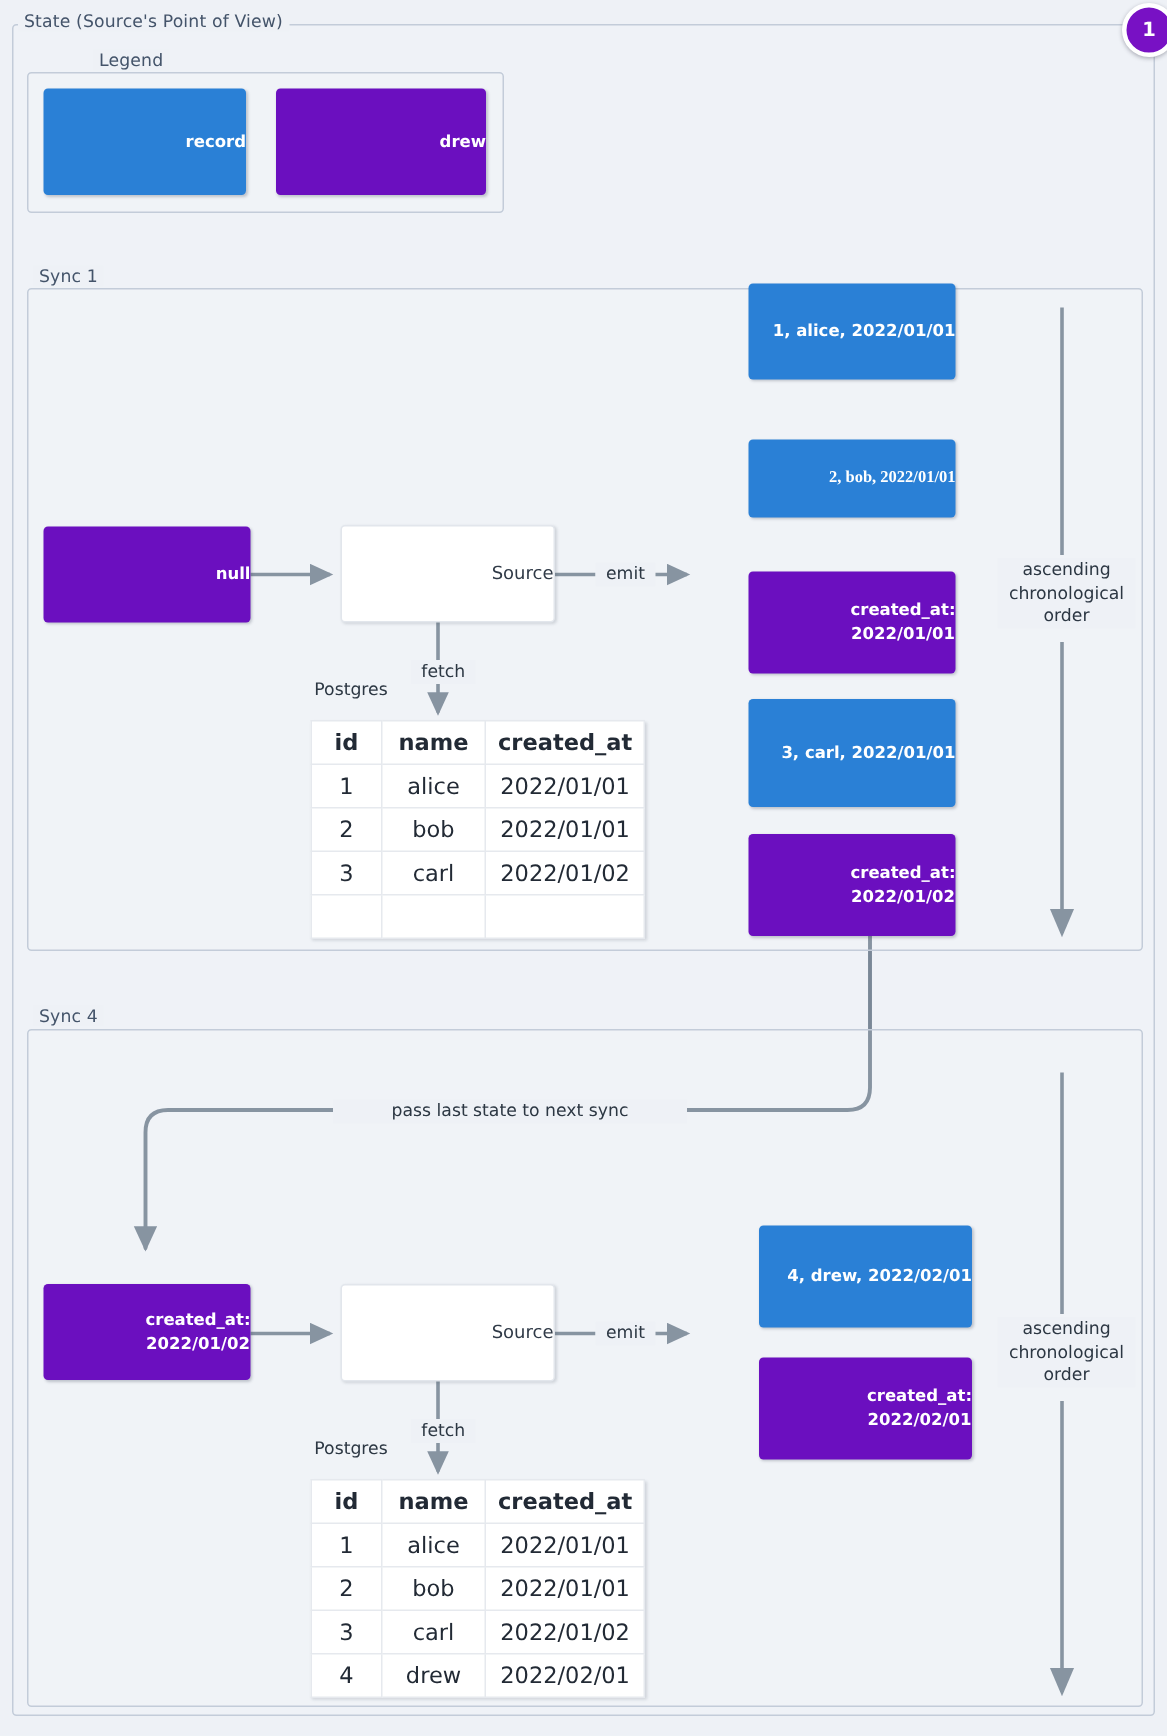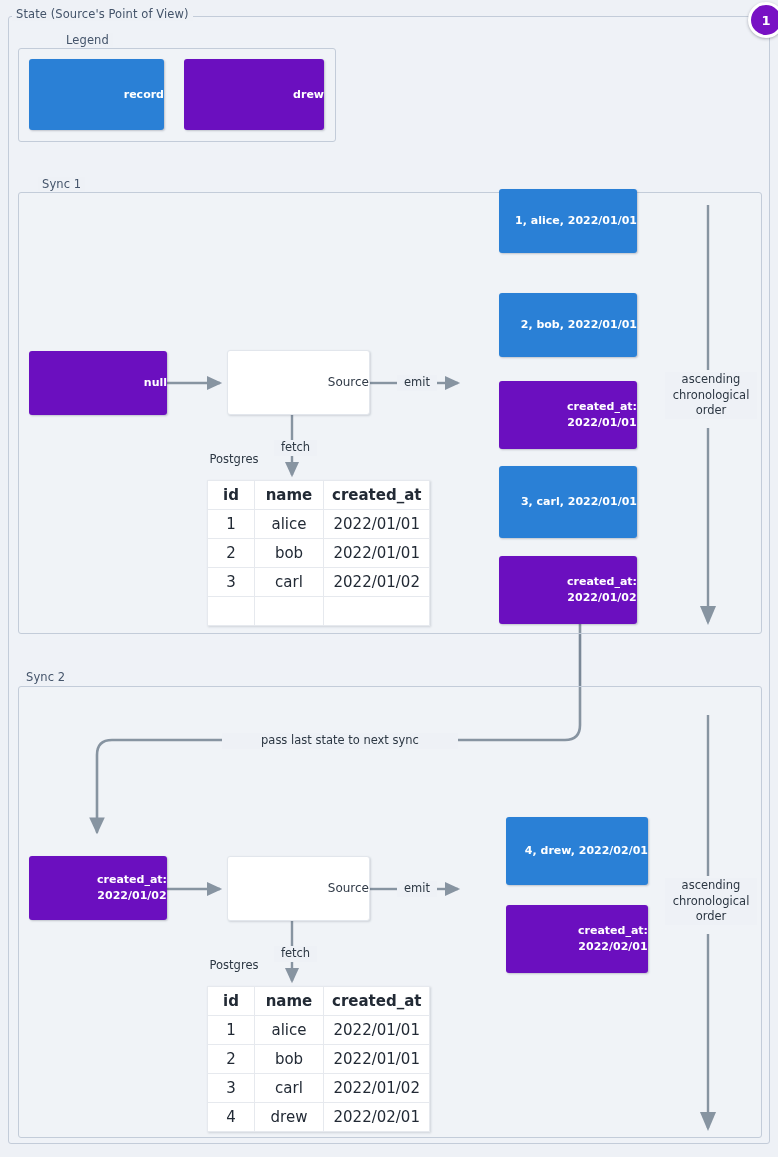--- a/index.html
+++ b/index.html
@@ -168,21 +168,21 @@
   <div class="group" style="left:18px; top:48px; width:318px; height:94px;"></div>
   <div class="group-label" style="left:22px; top:33px;margin-left:40px;">Legend</div>
   <div class="node record" style="left:29px; top:59px; width:135px; height:71px;">
     <span>record</span>
   </div>
   <div class="node state" style="left:184px; top:59px; width:140px; height:71px;">
     <span>drew</span>
   </div>
 
   <div class="group" style="left:18px; top:192px; width:744px; height:442px;"></div>
-  <div class="group-label" style="left:22px; top:177px;margin-left:16px;">Sync 1</div>
+  <div class="group-label" style="left:22px; top:177px;">Sync 1</div>
 
   <div class="node state" style="left:29px; top:351px; width:138px; height:64px;">
     <span>null</span>
   </div>
 
   <div class="node plain" style="left:227px; top:350px; width:143px; height:65px;">
     <span>Source</span>
   </div>
 
   <div class="lbl edge" style="left:397px; top:375px; width:34px;">emit</div>
@@ -217,41 +217,41 @@
         <td>&nbsp;</td>
         <td>&nbsp;</td>
         <td>&nbsp;</td>
       </tr>
     </tbody>
   </table>
 
   <div class="node record" style="left:499px; top:189px; width:138px; height:64px;">
     <span>1, alice, 2022/01/01</span>
   </div>
-  <div class="node record" style="left:499px; top:293px; width:138px; height:64px;">
+  <div class="node record" style="left:499px; top:293px; width:138px; height:52px;font-family:Liberation Serif, serif;">
     <span>2, bob, 2022/01/01</span>
   </div>
   <div class="node state" style="left:499px; top:381px; width:138px; height:68px;">
     <span>created_at:
 2022/01/01</span>
   </div>
   <div class="node record" style="left:499px; top:466px; width:138px; height:72px;">
     <span>3, carl, 2022/01/01</span>
   </div>
   <div class="node state" style="left:499px; top:556px; width:138px; height:68px;">
     <span>created_at:
 2022/01/02</span>
   </div>
 
   <div class="lbl edge" style="left:665px; top:372px; width:86px;">ascending
 chronological
 order</div>
 
   <div class="group" style="left:18px; top:686px; width:744px; height:452px;"></div>
-  <div class="group-label" style="left:22px; top:670px;">Sync 2</div>
+  <div class="group-label" style="left:22px; top:670px;">Sync 4</div>
 
   <div class="lbl edge" style="left:222px; top:733px; width:230px;">pass last state to next sync</div>
 
   <div class="node state" style="left:29px; top:856px; width:138px; height:64px;">
     <span>created_at:
 2022/01/02</span>
   </div>
 
   <div class="node plain" style="left:227px; top:856px; width:143px; height:65px;">
     <span>Source</span>

